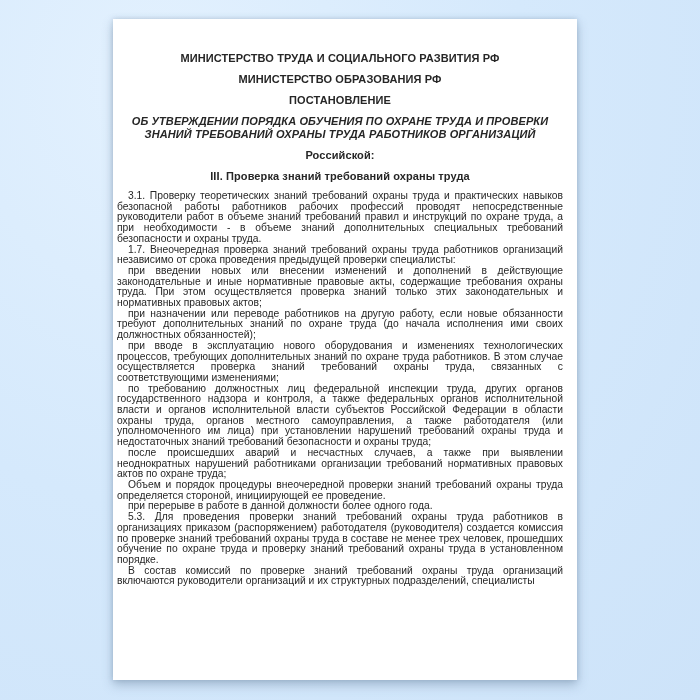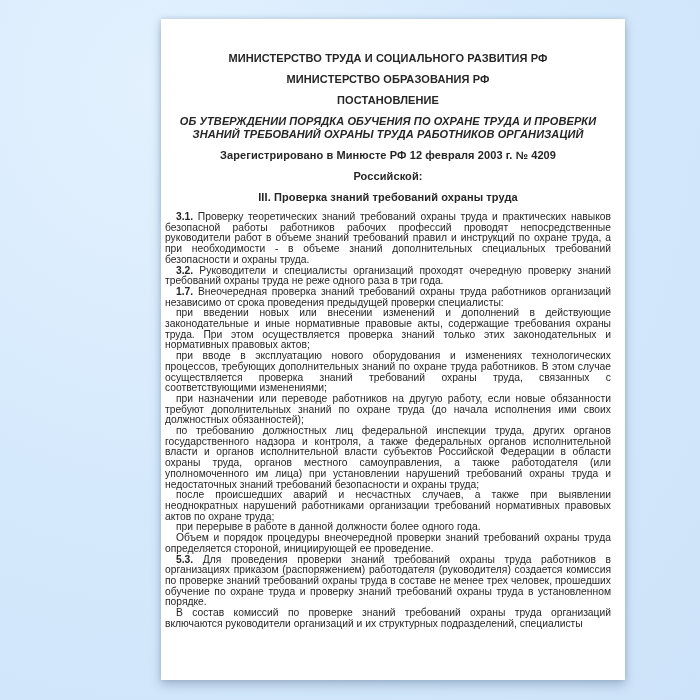--- a/index.html
+++ b/index.html
@@ -15,21 +15,20 @@
     position: absolute;
     left: 113px;
     top: 19px;
     width: 464px;
     height: 661px;
     box-sizing: border-box;
     padding: 33px 14px 0 4px;
     background: var(--page, #ffffff);
     box-shadow: 0 5px 10px rgba(108, 134, 160, 0.45), 0 0 5px rgba(108, 134, 160, 0.35);
     color: var(--ink, #262626);
-    margin-left: 48px;
   }
   .hline {
     margin: 0 0 8px 0;
     font-size: 11px;
     line-height: 13px;
     font-weight: bold;
     text-align: center;
     letter-spacing: 0.1px;
   }
   .hline-title {
@@ -41,45 +40,43 @@
   .body-text {
     margin-top: 5px;
   }
   .para {
     margin: 0;
     font-size: 10.3px;
     line-height: 10.7px;
     text-align: justify;
     text-indent: 11px;
   }
-  .para b { font-weight: bold; }
+  .para b { font-weight: normal; }
 </style>
 </head>
 <body>
 
 <div class="canvas">
   <div class="page">
 
     <div class="hline">МИНИСТЕРСТВО ТРУДА И СОЦИАЛЬНОГО РАЗВИТИЯ РФ</div>
     <div class="hline">МИНИСТЕРСТВО ОБРАЗОВАНИЯ РФ</div>
     <div class="hline">ПОСТАНОВЛЕНИЕ</div>
     <div class="hline hline-title">ОБ УТВЕРЖДЕНИИ ПОРЯДКА ОБУЧЕНИЯ ПО ОХРАНЕ ТРУДА И ПРОВЕРКИ ЗНАНИЙ ТРЕБОВАНИЙ ОХРАНЫ ТРУДА РАБОТНИКОВ ОРГАНИЗАЦИЙ</div>
-    <div class="hline">Зарегистрировано в Минюсте РФ 12 февраля 2003 г. № 4209</div>
     <div class="hline">Российской:</div>
     <div class="hline">III. Проверка знаний требований охраны труда</div>
 
     <div class="body-text">
       <p class="para"><b>3.1.</b><span> Проверку теоретических знаний требований охраны труда и практических навыков безопасной работы работников рабочих профессий проводят непосредственные руководители работ в объеме знаний требований правил и инструкций по охране труда, а при необходимости - в объеме знаний дополнительных специальных требований безопасности и охраны труда.</span></p>
-      <p class="para"><b>3.2.</b><span> Руководители и специалисты организаций проходят очередную проверку знаний требований охраны труда не реже одного раза в три года.</span></p>
       <p class="para"><b>1.7.</b><span> Внеочередная проверка знаний требований охраны труда работников организаций независимо от срока проведения предыдущей проверки специалисты:</span></p>
       <p class="para"><span>при введении новых или внесении изменений и дополнений в действующие законодательные и иные нормативные правовые акты, содержащие требования охраны труда. При этом осуществляется проверка знаний только этих законодательных и нормативных правовых актов;</span></p>
+      <p class="para"><span>при назначении или переводе работников на другую работу, если новые обязанности требуют дополнительных знаний по охране труда (до начала исполнения ими своих должностных обязанностей);</span></p>
       <p class="para"><span>при вводе в эксплуатацию нового оборудования и изменениях технологических процессов, требующих дополнительных знаний по охране труда работников. В этом случае осуществляется проверка знаний требований охраны труда, связанных с соответствующими изменениями;</span></p>
-      <p class="para"><span>при назначении или переводе работников на другую работу, если новые обязанности требуют дополнительных знаний по охране труда (до начала исполнения ими своих должностных обязанностей);</span></p>
       <p class="para"><span>по требованию должностных лиц федеральной инспекции труда, других органов государственного надзора и контроля, а также федеральных органов исполнительной власти и органов исполнительной власти субъектов Российской Федерации в области охраны труда, органов местного самоуправления, а также работодателя (или уполномоченного им лица) при установлении нарушений требований охраны труда и недостаточных знаний требований безопасности и охраны труда;</span></p>
       <p class="para"><span>после происшедших аварий и несчастных случаев, а также при выявлении неоднократных нарушений работниками организации требований нормативных правовых актов по охране труда;</span></p>
+      <p class="para"><span>Объем и порядок процедуры внеочередной проверки знаний требований охраны труда определяется стороной, инициирующей ее проведение.</span></p>
       <p class="para"><span>при перерыве в работе в данной должности более одного года.</span></p>
-      <p class="para"><span>Объем и порядок процедуры внеочередной проверки знаний требований охраны труда определяется стороной, инициирующей ее проведение.</span></p>
       <p class="para"><b>5.3.</b><span> Для проведения проверки знаний требований охраны труда работников в организациях приказом (распоряжением) работодателя (руководителя) создается комиссия по проверке знаний требований охраны труда в составе не менее трех человек, прошедших обучение по охране труда и проверку знаний требований охраны труда в установленном порядке.</span></p>
       <p class="para"><span>В состав комиссий по проверке знаний требований охраны труда организаций включаются руководители организаций и их структурных подразделений, специалисты</span></p>
     </div>
 
   </div>
 </div>
 
 </body></html>

